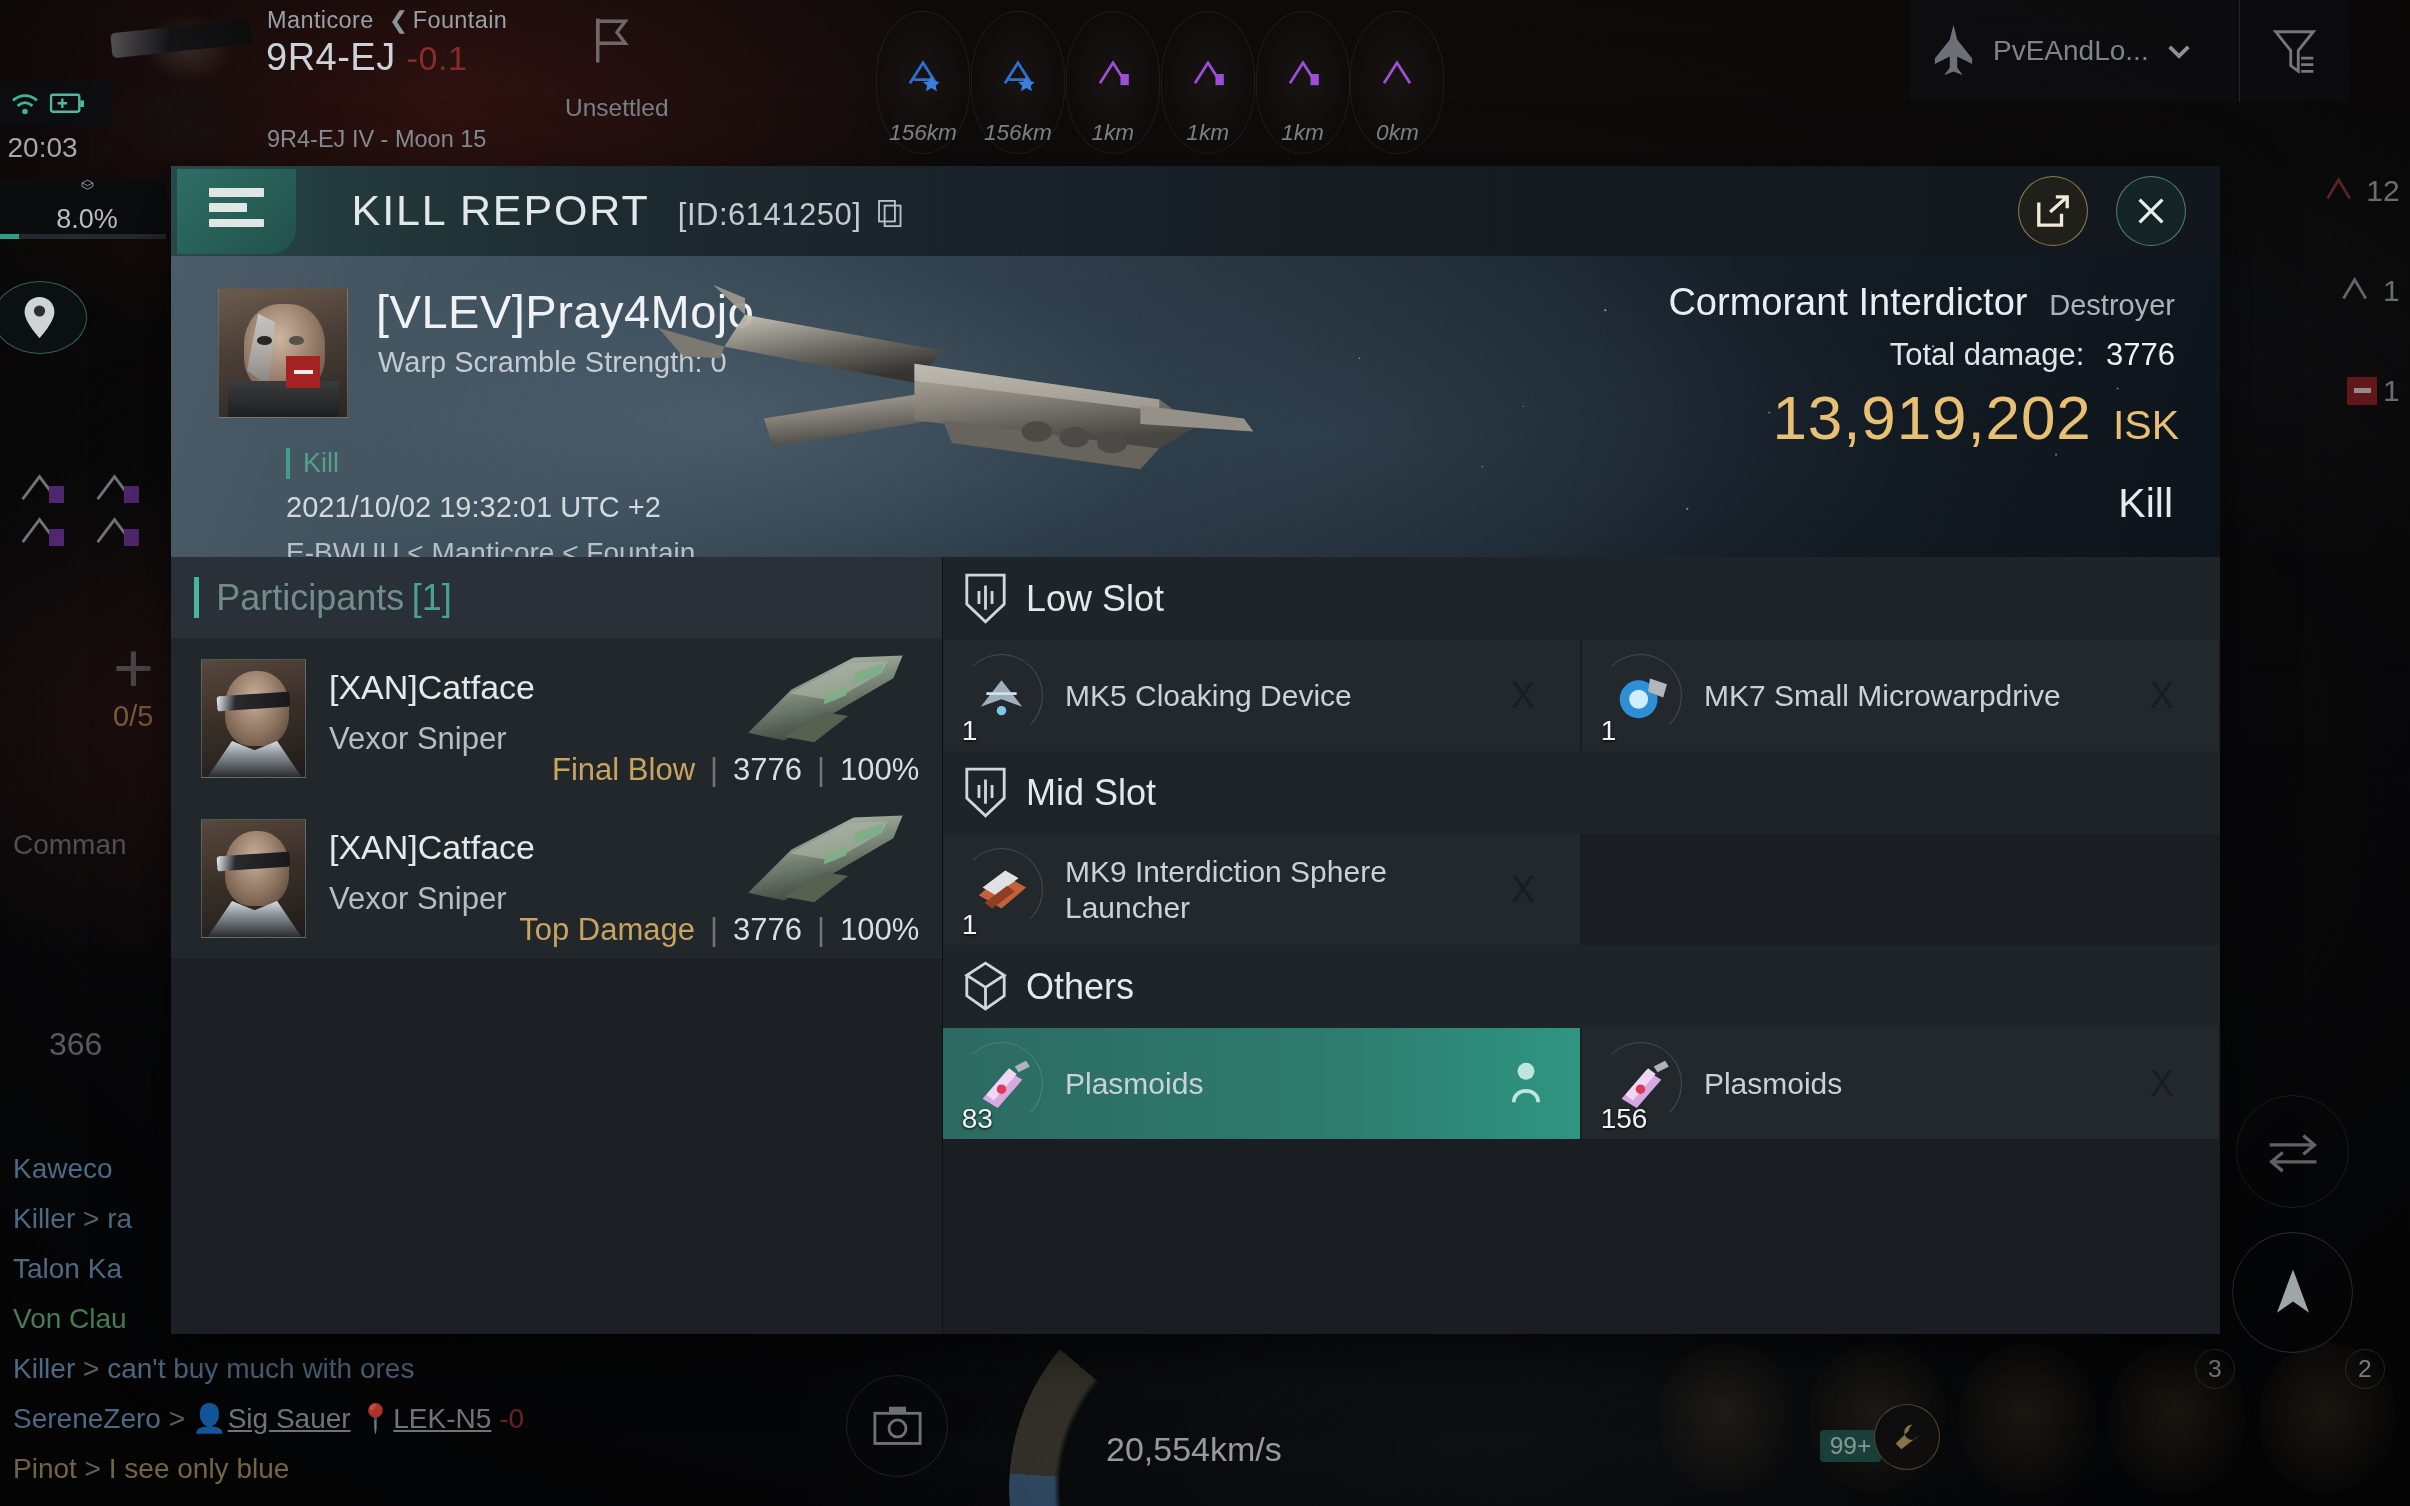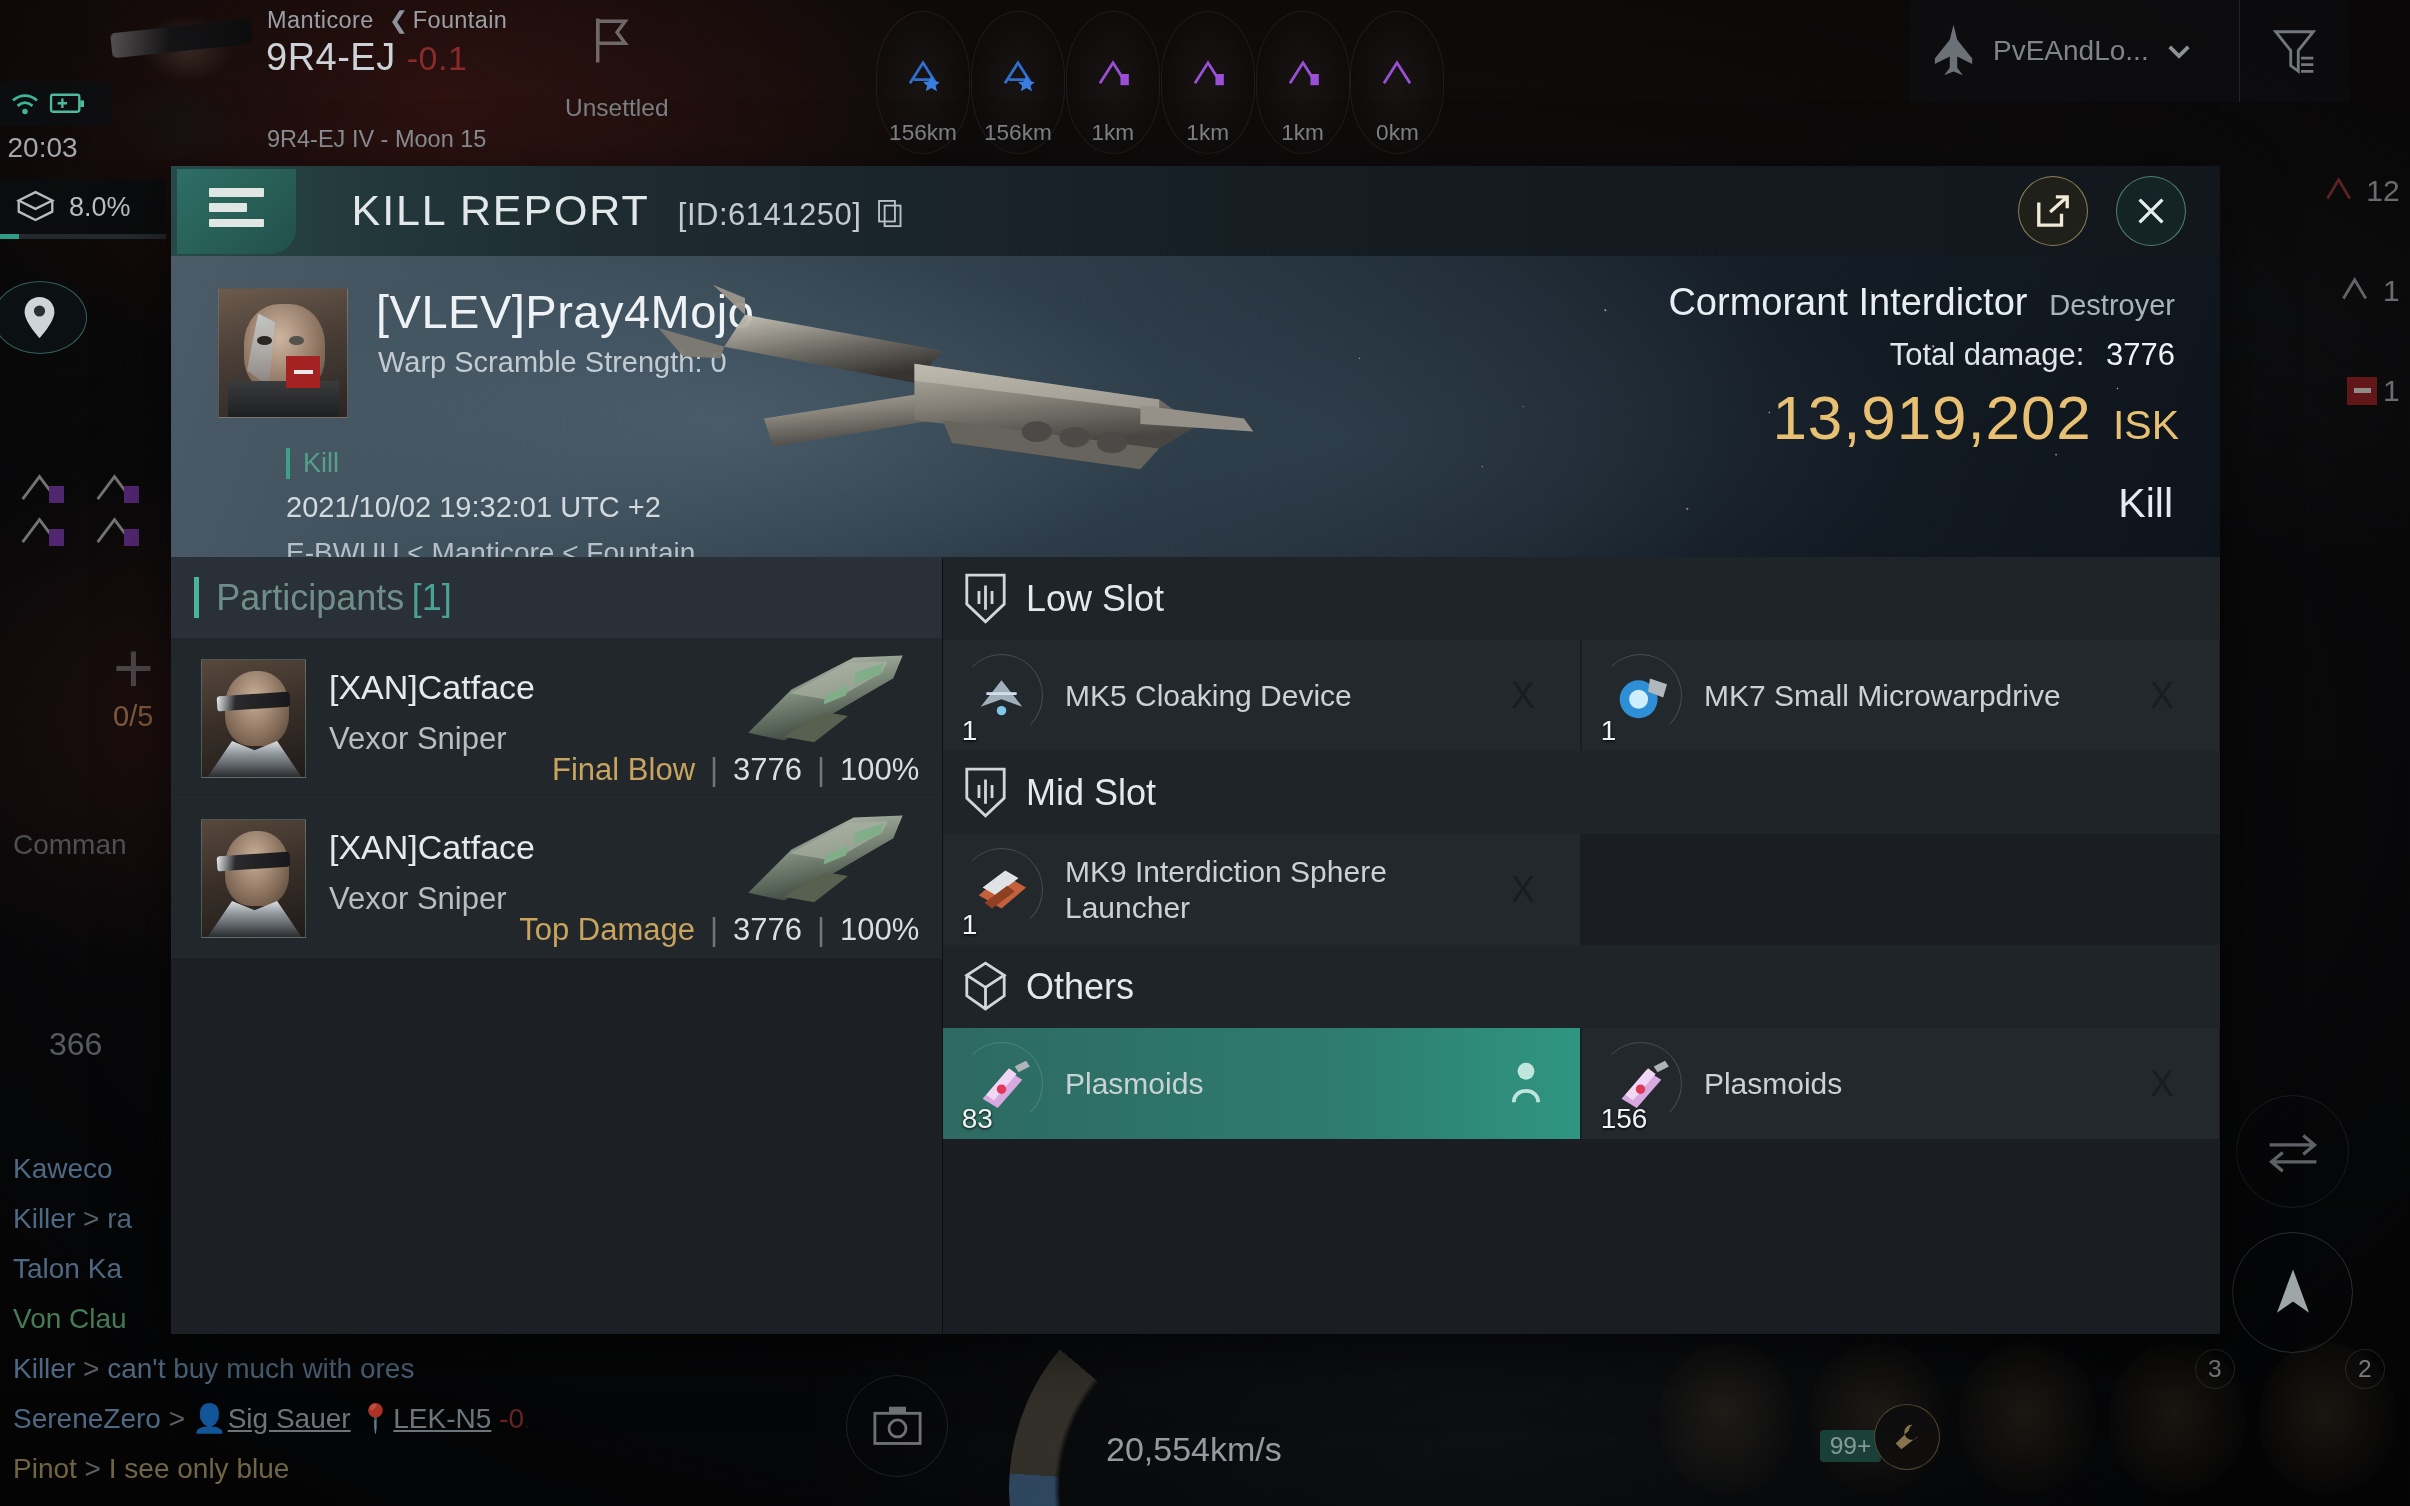--- a/index.html
+++ b/index.html
@@ -76,21 +76,21 @@
   .net-box {
     position:absolute; left:0; top:81px; width:111px; height:45px;
     background: rgba(12,16,18,0.70); display:flex; align-items:center; gap:7.5px; padding-left:9.4px;
   }
   .clock {
     position:absolute; left:7.5px; top:132px; font-size:28px; color:#b4babf; opacity:0.9;
   }
   .cargo-box {
     position:absolute; left:0; top:179px; width:166px; height:56px;
     background: rgba(10,12,14,0.88);
-    display:flex; align-items:center; gap:13px; padding-left:15px;
+    display:flex; align-items:center; gap:13px; padding-left:8px;flex-direction:column;
   }
   .cargo-pct { font-size:27px; color:#b8bec4; }
   .cargo-bar { position:absolute; left:0; top:234px; width:166px; height:4.7px; background:rgba(40,46,50,0.9); }
   .cargo-bar i { display:block; width:19px; height:4.7px; background:#2f9c86; }
   .loc-pill {
     position:absolute; left:-7.5px; top:281px; width:94px; height:73px;
     border:1.9px solid rgba(86,160,148,0.55); border-radius:50%;
     background: rgba(12,18,20,0.85);
     display:flex; align-items:center; justify-content:center;
   }
@@ -125,21 +125,21 @@
   
   .dist-row { position:absolute; left:876px; top:11.3px; display:flex; gap:0.9px; }
   .dist-cell {
     width:94px; height:143px; border-radius:50%/46%;
     background: radial-gradient(ellipse at center, rgba(26,22,20,0.85), rgba(14,12,12,0.35) 78%);
     border:0.9px solid rgba(80,70,62,0.28);
     position:relative; display:flex; flex-direction:column; align-items:center; justify-content:flex-end;
     padding-bottom:7.5px;
   }
   .dist-cell .gl { position:absolute; top:43px; left:50%; transform:translateX(-50%); }
-  .dist-cell .lbl { font-size:22.6px; color:#9aa0a5; opacity:0.8; }
+  .dist-cell .lbl { font-size:22.6px; color:#9aa0a5; opacity:0.8;font-style:italic; }
 
   
   .fleet-sel {
     position:absolute; right:171px; top:0; height:102px; width:330px;
     background: rgba(14,14,16,0.72);
     display:flex; align-items:center; gap:17px; padding-left:21px;
     border-right:0.9px solid rgba(60,60,64,0.5);
   }
   .fleet-sel .txt { font-size:28px; color:#7f8489; }
   .filter-btn {

